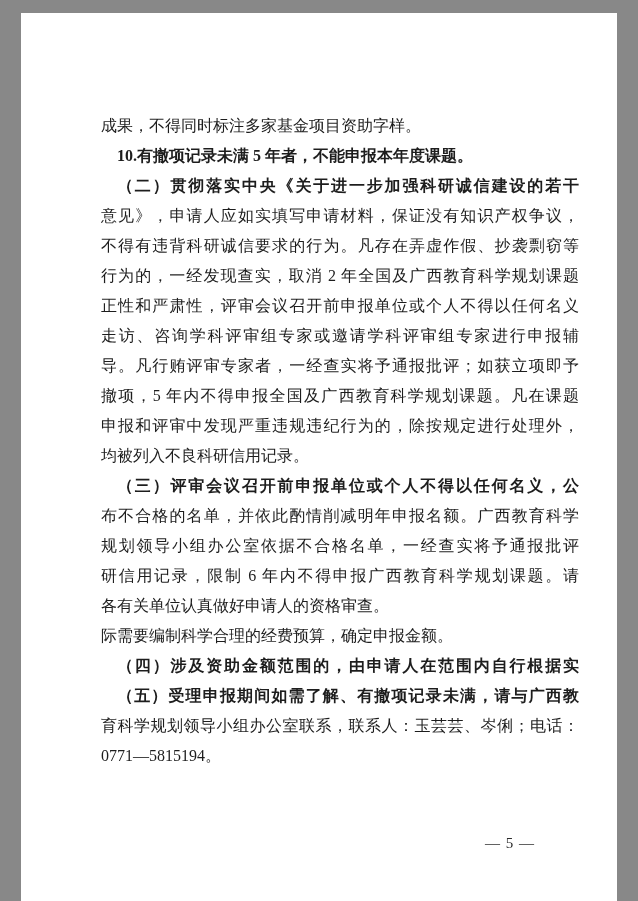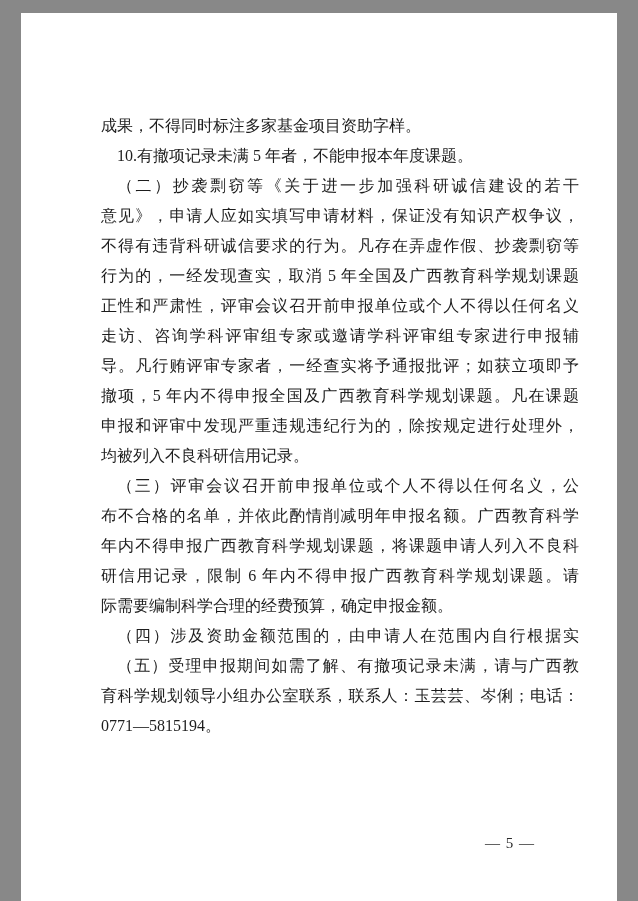--- a/index.html
+++ b/index.html
@@ -33,52 +33,54 @@
     text-align-last: justify;
   }
   
   .end {
     text-align: left;
     text-align-last: left;
   }
   
   .indent {
     text-indent: 1em;
+    font-weight: bold;
   }
   .footer {
     position: absolute;
     top: 820px;
     right: 82px;
     font-size: 15px;
     line-height: 20px;
     color: #2a2a2a;
     letter-spacing: 1px;
   }
 </style>
 </head>
 <body>
 
 <div class="page">
   <div class="content">
     <div class="line end">成果，不得同时标注多家基金项目资助字样。</div>
     <div class="line indent end">10.有撤项记录未满 5 年者，不能申报本年度课题。</div>
-    <div class="line indent fill">（二）抄袭剽窃等《关于进一步加强科研诚信建设的若干</div>
+    <div class="line indent fill">（二）贯彻落实中央《关于进一步加强科研诚信建设的若干</div>
     <div class="line fill">意见》，申请人应如实填写申请材料，保证没有知识产权争议，</div>
     <div class="line fill">不得有违背科研诚信要求的行为。凡存在弄虚作假、抄袭剽窃等</div>
-    <div class="line fill">行为的，一经发现查实，取消 5 年全国及广西教育科学规划课题</div>
+    <div class="line fill">行为的，一经发现查实，取消 2 年全国及广西教育科学规划课题</div>
     <div class="line fill">正性和严肃性，评审会议召开前申报单位或个人不得以任何名义</div>
     <div class="line fill">走访、咨询学科评审组专家或邀请学科评审组专家进行申报辅</div>
     <div class="line fill">导。凡行贿评审专家者，一经查实将予通报批评；如获立项即予</div>
     <div class="line fill">撤项，5 年内不得申报全国及广西教育科学规划课题。凡在课题</div>
     <div class="line fill">申报和评审中发现严重违规违纪行为的，除按规定进行处理外，</div>
     <div class="line end">均被列入不良科研信用记录。</div>
     <div class="line indent fill">（三）评审会议召开前申报单位或个人不得以任何名义，公</div>
     <div class="line fill">布不合格的名单，并依此酌情削减明年申报名额。广西教育科学</div>
-    <div class="line fill">年内不得申报广西教育科学规划课题，将课题申请人列入不良科</div>
+    <div class="line fill">规划领导小组办公室依据不合格名单，一经查实将予通报批评</div>
     <div class="line fill">研信用记录，限制 6 年内不得申报广西教育科学规划课题。请</div>
+    <div class="line end">各有关单位认真做好申请人的资格审查。</div>
     <div class="line end">际需要编制科学合理的经费预算，确定申报金额。</div>
     <div class="line indent fill">（四）涉及资助金额范围的，由申请人在范围内自行根据实</div>
     <div class="line indent fill">（五）受理申报期间如需了解、有撤项记录未满，请与广西教</div>
     <div class="line fill">育科学规划领导小组办公室联系，联系人：玉芸芸、岑俐；电话：</div>
     <div class="line end">0771—5815194。</div>
   </div>
   <div class="footer">— 5 —</div>
 </div>
 
 </body></html>

